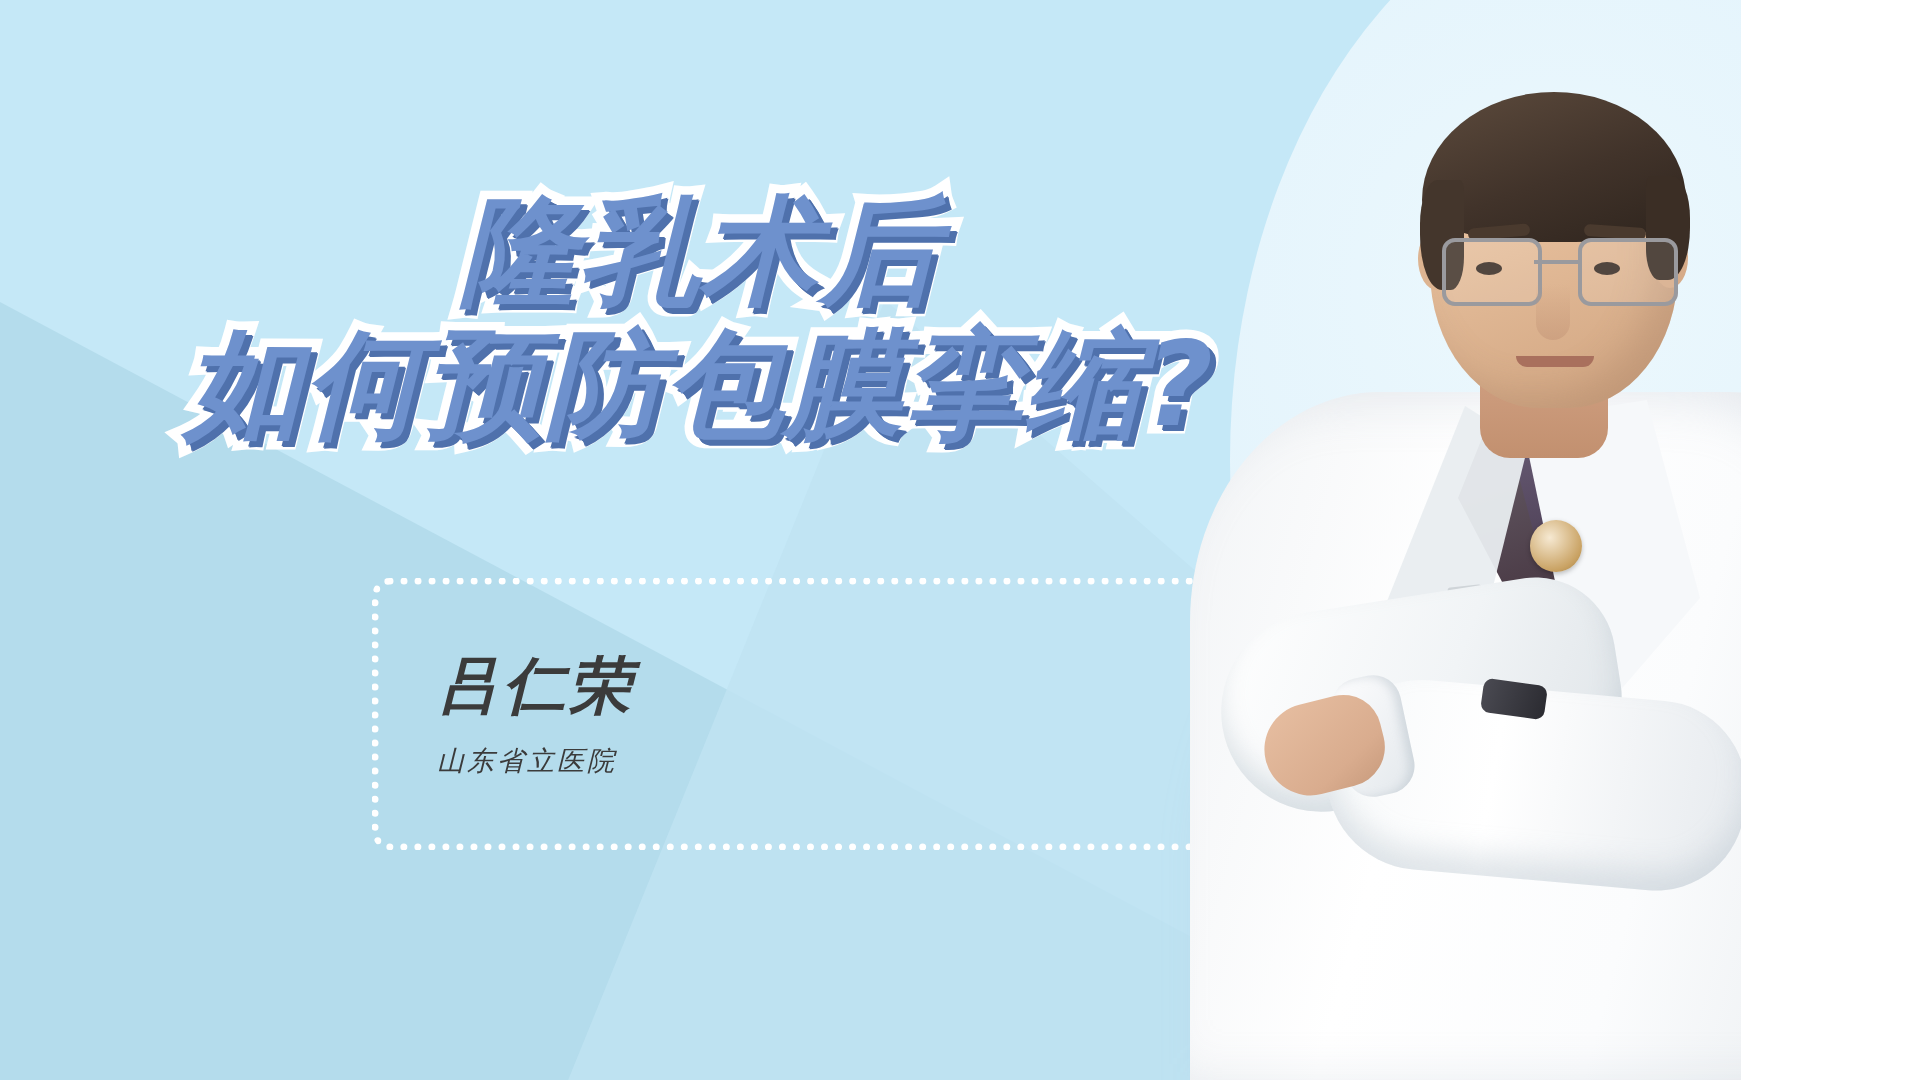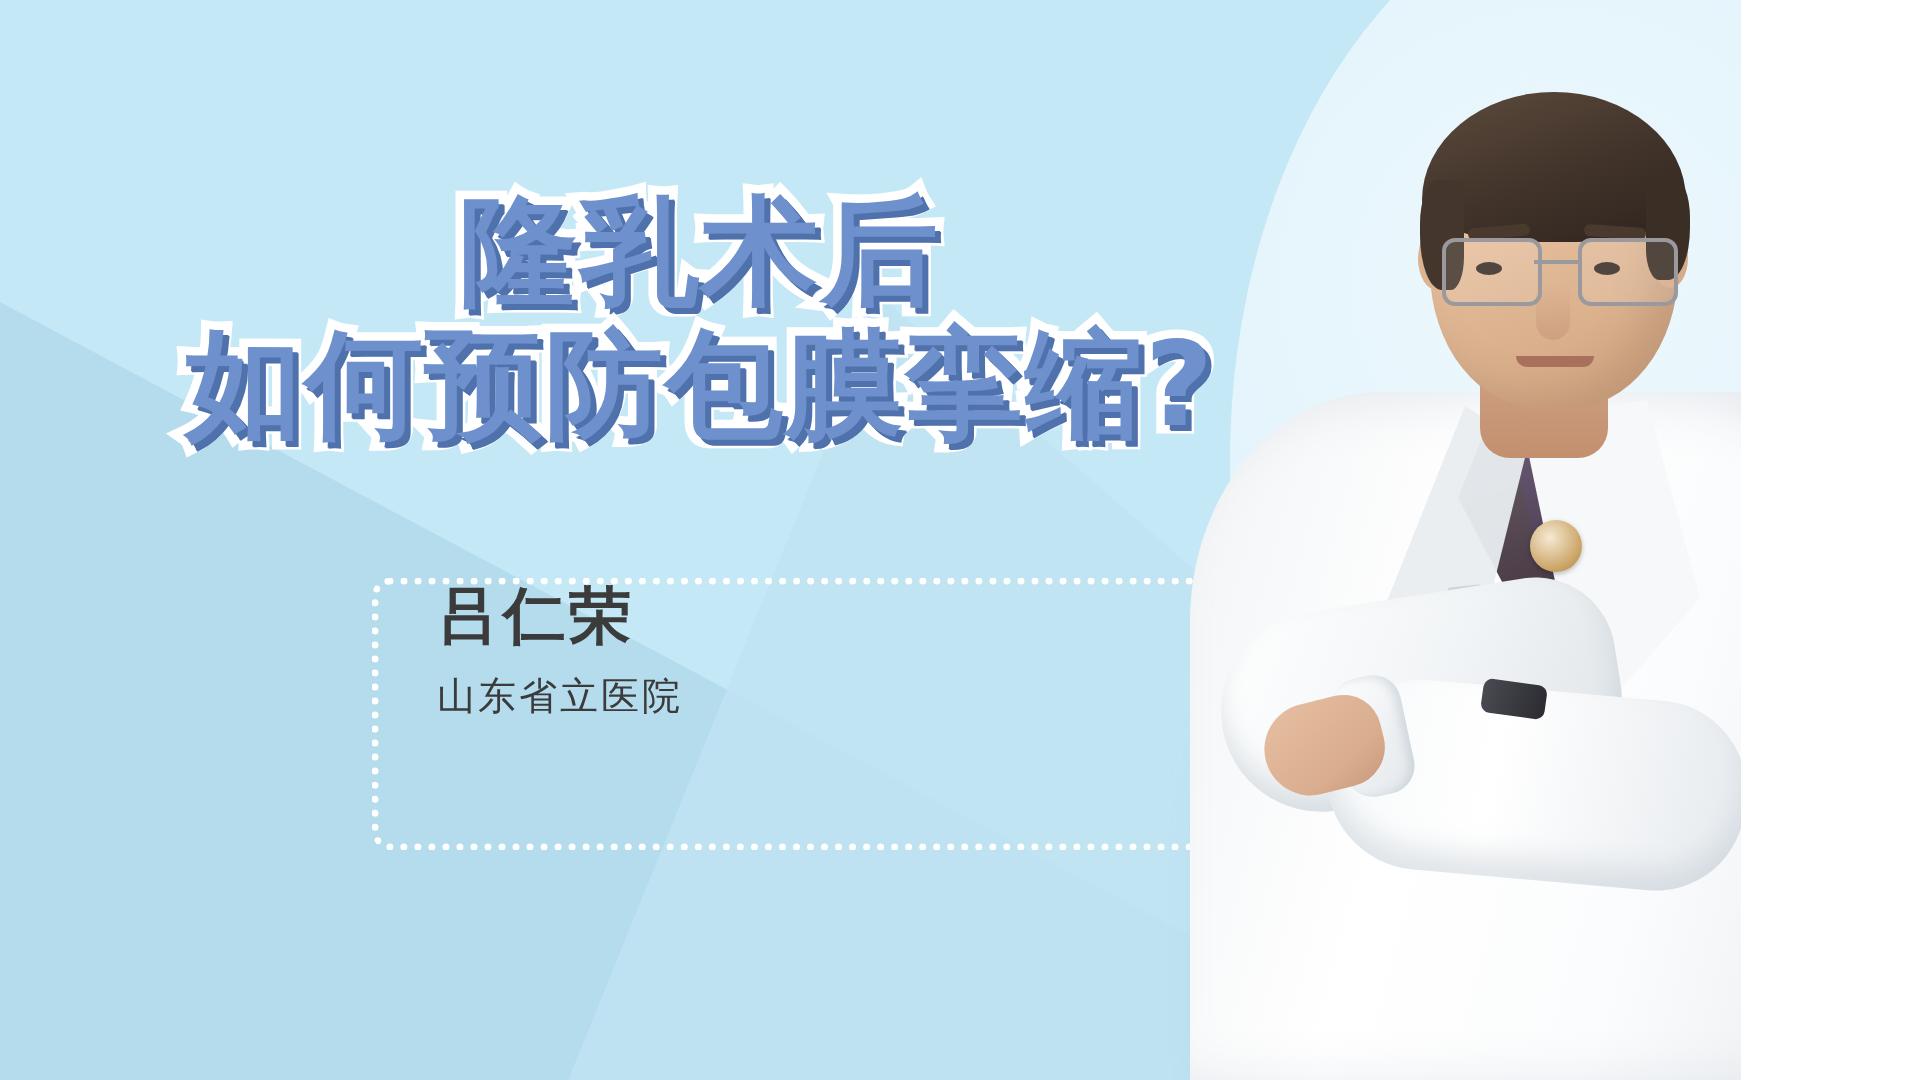--- a/index.html
+++ b/index.html
@@ -10,20 +10,21 @@
   body {
     font-family: "Liberation Sans", "DejaVu Sans", sans-serif;
   }
 
   #poster {
     position: relative;
     width: 1741px;
     height: 1080px;
     overflow: hidden;
     background: #c5e8f7;
+    font-style: italic;
   }
 
   
   .bg-base {
     position: absolute;
     inset: 0;
     background: #c5e8f7;
   }
   
   .bg-wedge {
@@ -90,21 +91,21 @@
     width: 862px;
     height: 272px;
     border: 7px dotted #ffffff;
     border-radius: 18px;
     box-sizing: border-box;
   }
   .cred-inner {
     position: absolute;
     inset: 0;
     display: flex;
-    align-items: flex-start;
+    align-items: center;
     padding: 0 58px;
     box-sizing: border-box;
     gap: 44px;
   }
   .cred-col {
     display: flex;
     flex-direction: column;
     justify-content: center;
   }
   .cred-col.left  { width: 430px; }
@@ -119,21 +120,21 @@
     line-height: 1;
     margin-bottom: 30px;
   }
   .cred-primary.role {
     font-weight: 400;
     letter-spacing: 6px;
   }
   .cred-secondary {
     font-family: "DejaVu Sans", "Liberation Sans", sans-serif;
     font-weight: 400;
-    font-size: 38px;
+    font-size: 27px;
     color: #3b3b3b;
     letter-spacing: 3px;
     line-height: 1;
   }
 
   
   .doctor {
     position: absolute;
     left: 1180px;
     top: 0;

